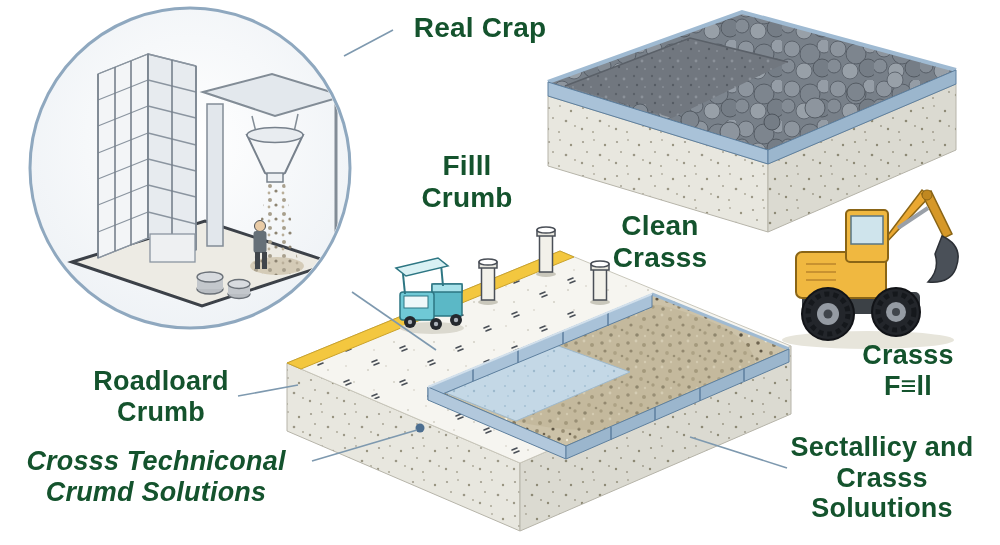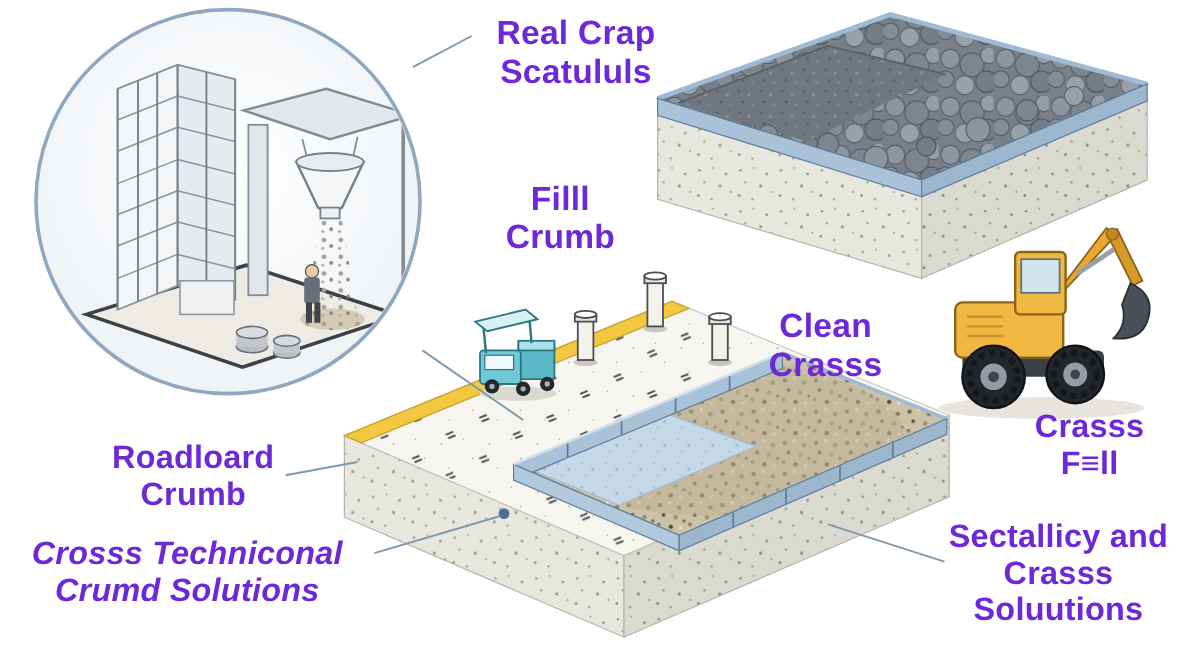--- a/index.html
+++ b/index.html
@@ -1,20 +1,20 @@
 <!DOCTYPE html>
 <html><head>
 <meta charset="utf-8">
 <style>
   * { margin:0; padding:0; box-sizing:border-box; }
   html,body { background:#ffffff; font-family:"Liberation Sans", sans-serif; }
   #canvas { position:relative; width:1000px; height:545px; background:#ffffff; overflow:hidden; }
   #art { position:absolute; left:0; top:0; }
   .lbl { position:absolute; transform:translateX(-50%); text-align:center;
-         color:#6d28d9; font-weight:700; line-height:1.13; letter-spacing:.2px; white-space:nowrap; }
+         color:#14532d; font-weight:700; line-height:1.13; letter-spacing:.2px; white-space:nowrap; }
   .lbl span { display:block; }
   .fs28 { font-size:28px; }
   .fs27 { font-size:27px; }
 </style>
 </head>
 <body>
 
 <div id="canvas">
 
 <svg id="art" width="1000" height="545" viewBox="0 0 1000 545">
@@ -260,27 +260,26 @@
     <line x1="393" y1="30" x2="344" y2="56"></line>
     <line x1="238" y1="396" x2="298" y2="385"></line>
     <line x1="312" y1="461" x2="417" y2="430"></line>
     <line x1="787" y1="468" x2="690" y2="437"></line>
     <line x1="352" y1="292" x2="436" y2="350"></line>
   </g>
 </svg>
 
 <div class="lbl fs28" style="left:480px; top:12px;">
   <span>Real Crap</span>
-  <span>Scatululs</span>
 </div>
 <div class="lbl fs28" style="left:467px; top:150px;">
   <span>Filll</span>
   <span>Crumb</span>
 </div>
-<div class="lbl fs28" style="left:688px; top:210px;margin-top:46px;">
+<div class="lbl fs28" style="left:660px; top:210px;">
   <span>Clean</span>
   <span>Crasss</span>
 </div>
 <div class="lbl fs27" style="left:908px; top:340px;">
   <span>Crasss</span>
   <span>F≡ll</span>
 </div>
 <div class="lbl fs27" style="left:161px; top:366px;">
   <span>Roadloard</span>
   <span>Crumb</span>

